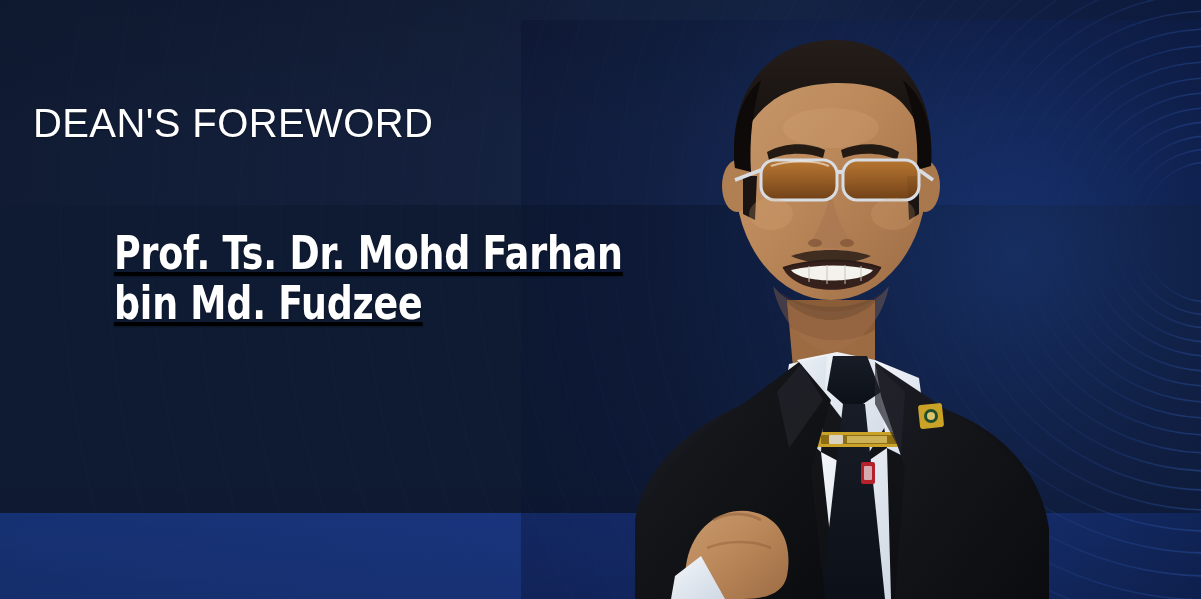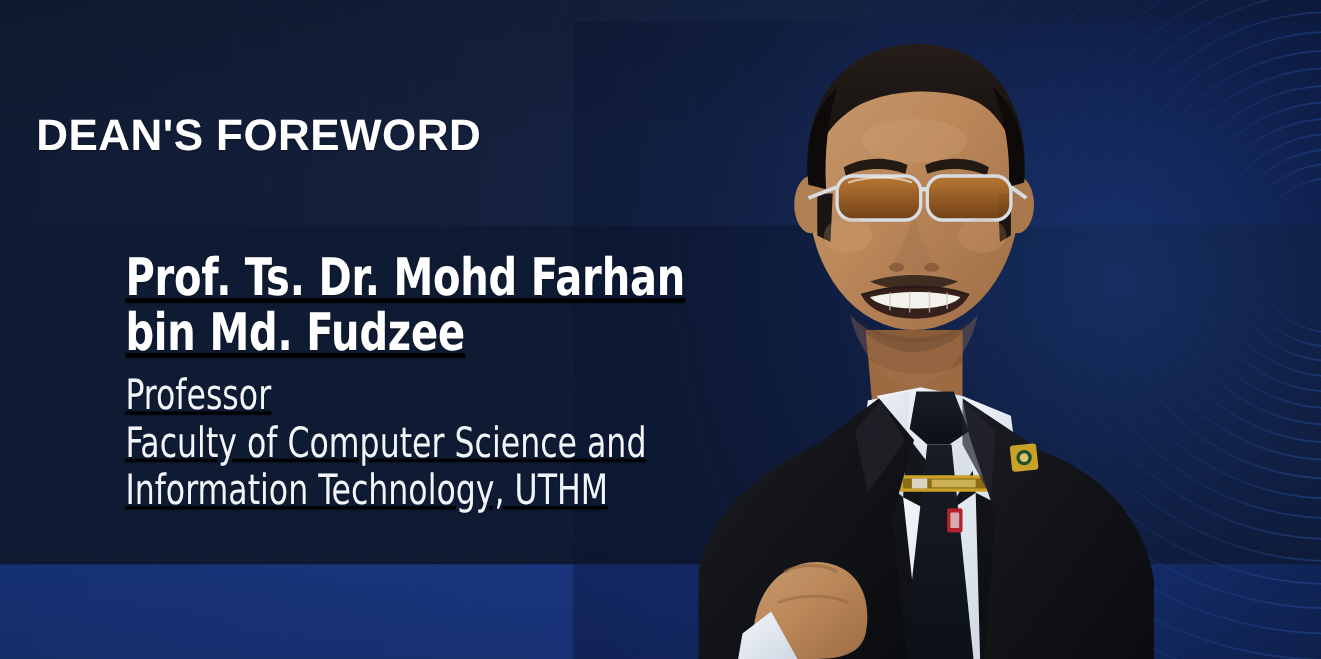--- a/index.html
+++ b/index.html
@@ -68,21 +68,21 @@
     background: radial-gradient(circle at 55% 38%, rgba(32,72,160,0.42) 0%, rgba(18,40,104,0.30) 36%, rgba(9,20,58,0.30) 62%, rgba(6,14,42,0.38) 100%);
     pointer-events: none;
   }
 
   
   .headline {
     position: absolute;
     left: 33px;
     top: 101px;
     font-size: 40px;
-    font-weight: 700;
+    font-weight: 400;
     letter-spacing: 0.4px;
     color: #ffffff;
     text-shadow: 0 1px 2px rgba(0,0,0,0.35);
     white-space: nowrap;
   }
 
   .name-block {
     position: absolute;
     left: 114px;
     top: 228px;
@@ -319,20 +319,15 @@
       <ellipse cx="318" cy="214" rx="22" ry="16" fill="#d9a777" opacity="0.22"></ellipse>
       <ellipse cx="256" cy="128" rx="48" ry="20" fill="#dcae7f" opacity="0.22"></ellipse>
     </svg>
   </div>
 
   <div class="headline">DEAN'S FOREWORD</div>
 
   <div class="name-block">
     <div class="name">Prof. Ts. Dr. Mohd Farhan</div>
     <div class="name">bin Md. Fudzee</div>
-    <div class="role-list">
-      <div class="role-line">Professor</div>
-      <div class="role-line">Faculty of Computer Science and</div>
-      <div class="role-line">Information Technology, UTHM</div>
-    </div>
   </div>
 
 </div>
 
 </body></html>

